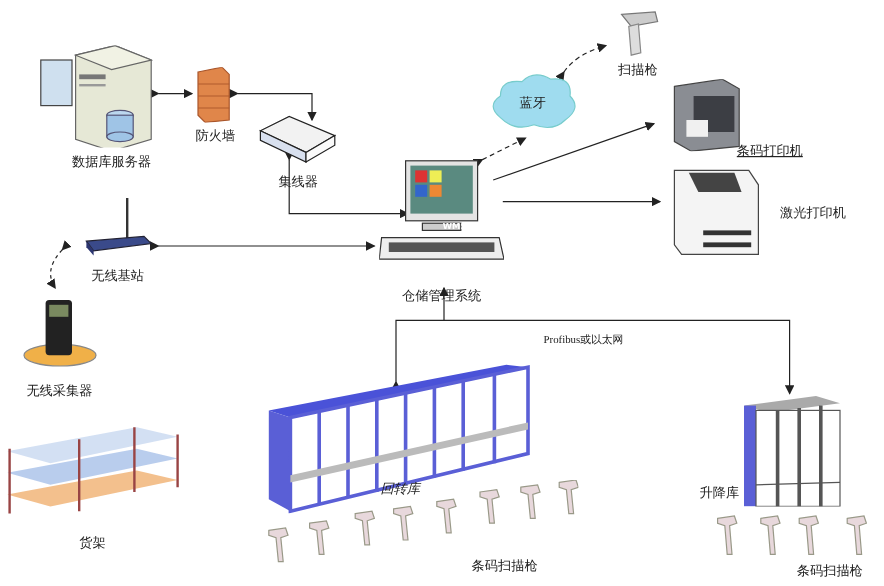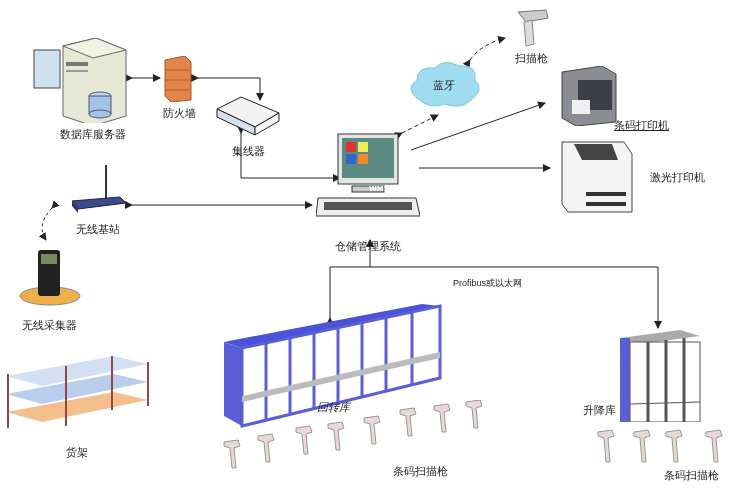--- a/index.html
+++ b/index.html
@@ -134,21 +134,21 @@
 <div class="node" style="left:558px;top:140px;">
   <svg width="76" height="74">
     <polygon points="4,2 66,2 74,14 74,72 10,72 4,64" fill="#f4f4f4" stroke="#444"></polygon>
     <polygon points="16,4 54,4 60,20 24,20" fill="#444"></polygon>
     <rect x="28" y="52" width="40" height="4" fill="#333"></rect>
       <rect x="28" y="62" width="40" height="4" fill="#333"></rect>
   </svg>
 </div>
 <span class="lbl" style="left:650px;top:170px;text-align:center;">激光打印机</span>
 
-<span class="lbl" style="left:453px;top:277px;font-family:Liberation Sans, sans-serif;font-size:9px;">Profibus或以太网</span>
+<span class="lbl" style="left:453px;top:277px;font-family:Liberation Serif, serif;font-size:9px;">Profibus或以太网</span>
 
 <div class="node" style="left:4px;top:350px;">
   <svg width="146" height="82">
     <polygon points="2,26 110,6 144,14 38,36" fill="#c8d8f0" opacity=".8"></polygon>
     <polygon points="2,44 110,24 144,32 38,54" fill="#a8c0e8" opacity=".8"></polygon>
     <polygon points="2,62 110,42 144,50 38,72" fill="#f0b070" opacity=".8"></polygon>
     <line x1="4" y1="24" x2="4" y2="78" stroke="#944" stroke-width="2"></line>
     <line x1="62" y1="16" x2="62" y2="76" stroke="#944" stroke-width="2"></line>
     <line x1="108" y1="6" x2="108" y2="60" stroke="#944" stroke-width="2"></line>
     <line x1="144" y1="12" x2="144" y2="56" stroke="#944" stroke-width="2"></line>

